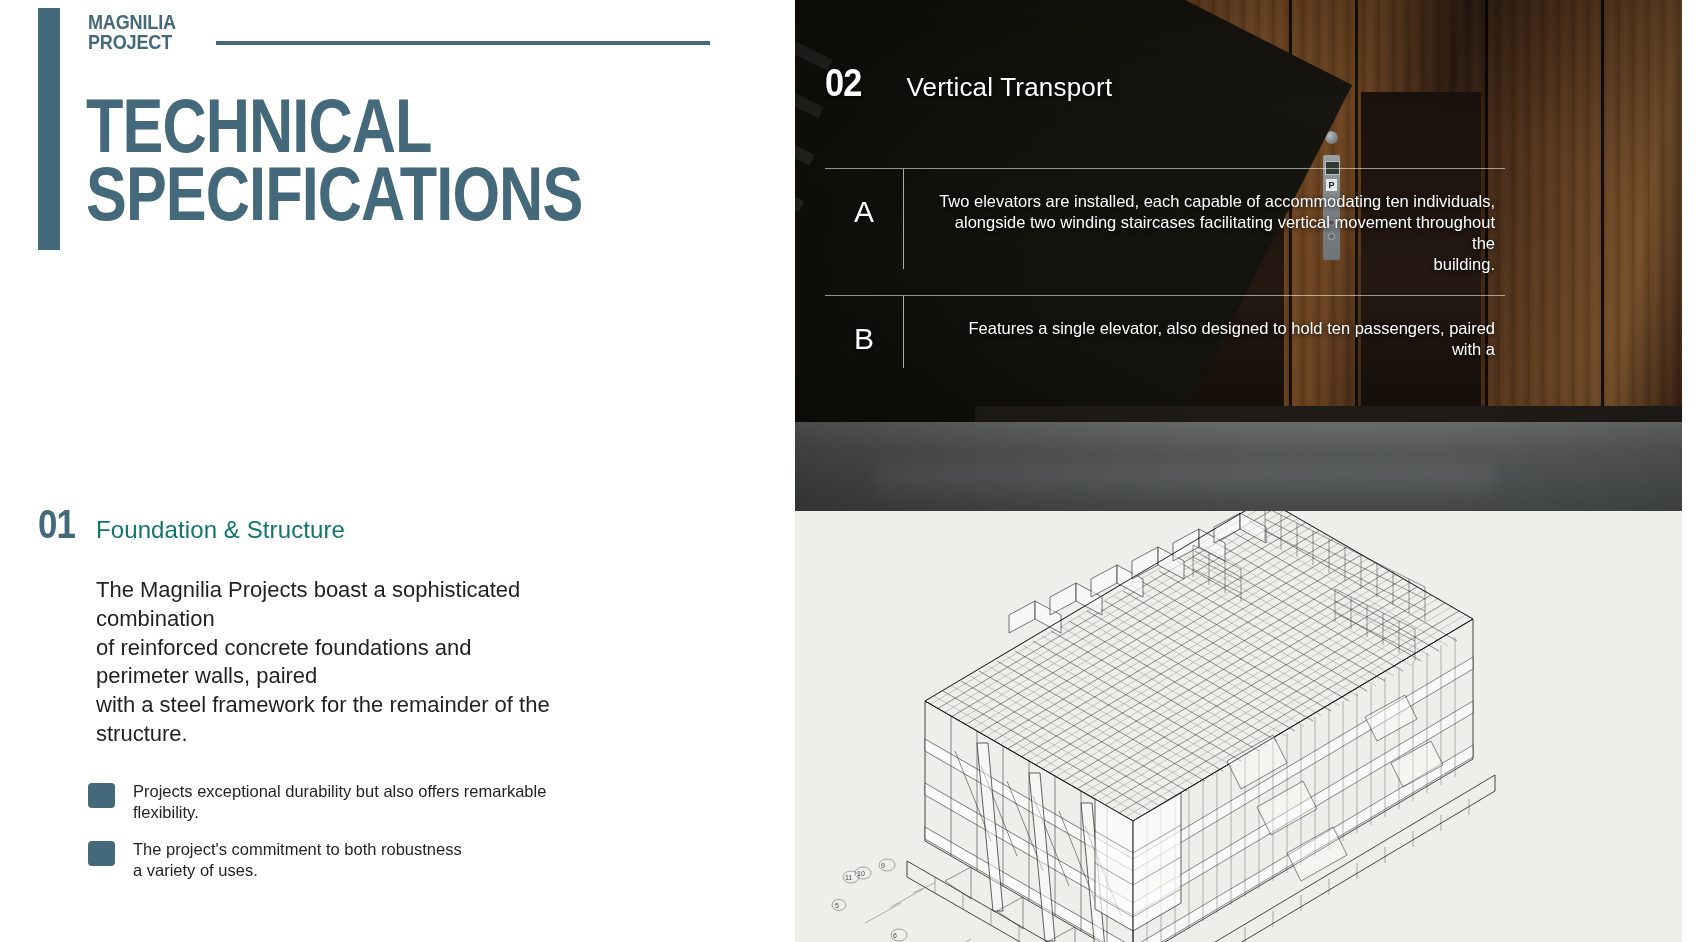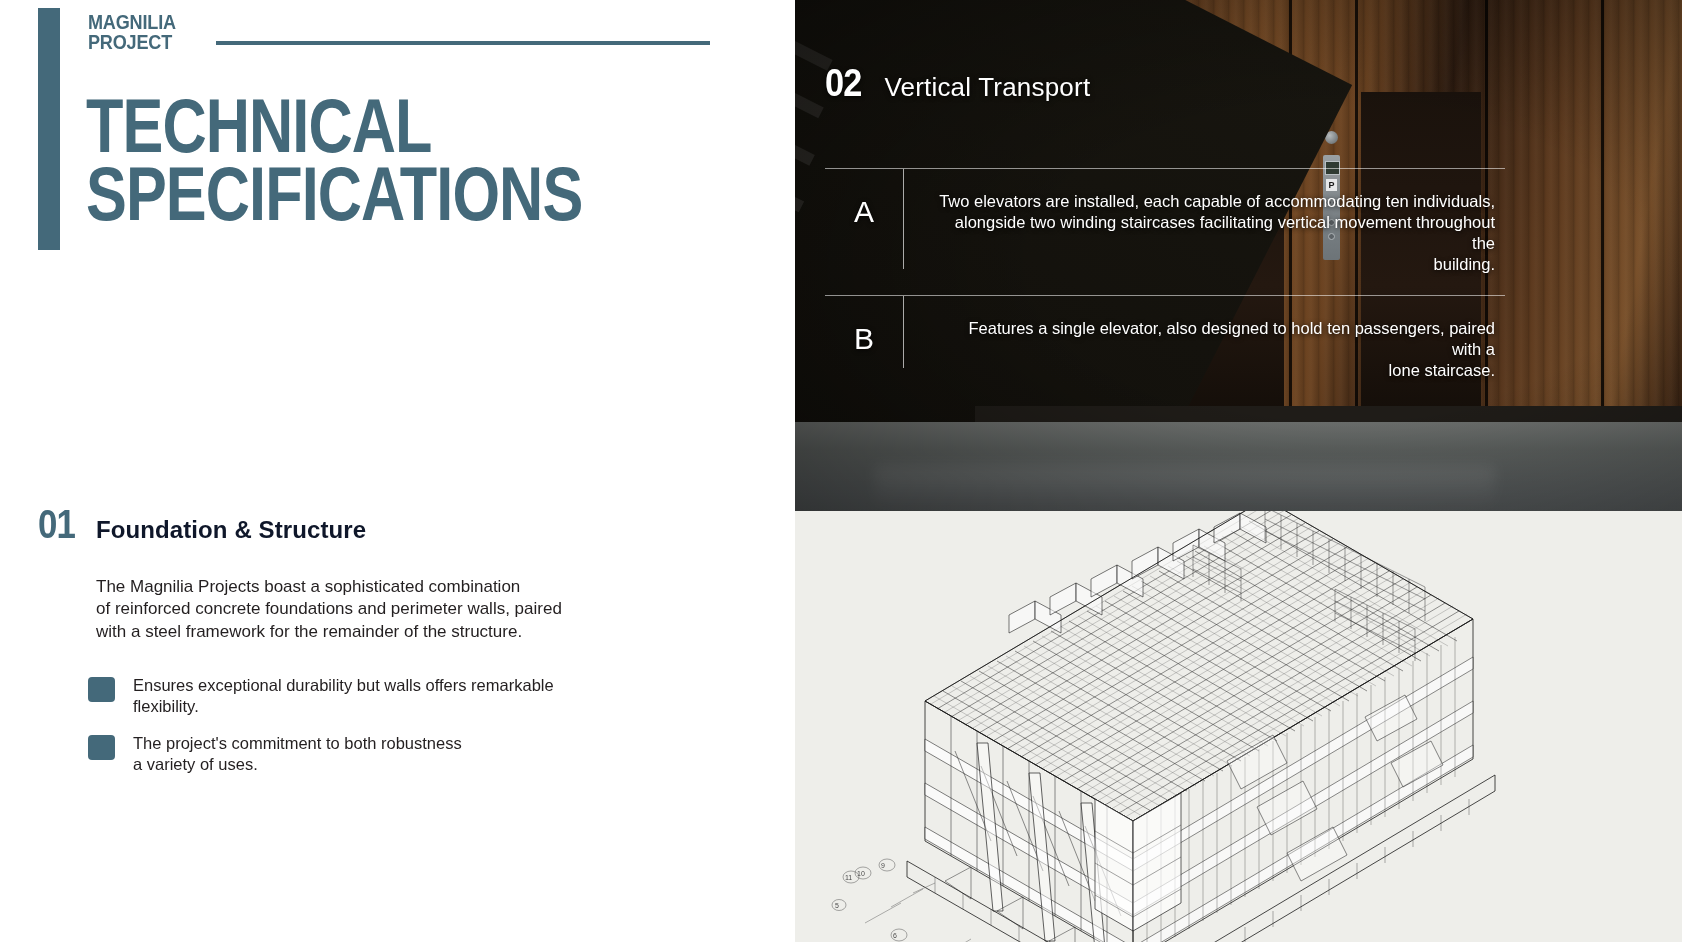--- a/index.html
+++ b/index.html
@@ -84,31 +84,31 @@
     font-family: "Liberation Sans Narrow", "Liberation Sans", sans-serif;
     font-weight: bold;
     font-size: 41px;
     line-height: 1;
     letter-spacing: -1px;
     transform: scaleX(0.85);
     transform-origin: left bottom;
     width: 44px;
   }
   .sec-title {
-    color: #0f172a;
+    color: #0f766e;
     font-size: 24px;
-    font-weight: bold;
+    font-weight: normal;
     letter-spacing: 0.1px;
     margin-left: 14px;
     margin-top: 48px;
   }
   .sec-body {
     margin: 31px 0 0 58px;
     color: #231f20;
-    font-size: 17px;
+    font-size: 22px;
     line-height: 1.31;
     width: 470px;
   }
   .sec-body .ln { display: block; }
 
   .bullets {
     margin: 32px 0 0 50px;
   }
   .bullet {
     display: flex;
@@ -259,21 +259,21 @@
   .photo-num {
     font-family: "Liberation Sans Narrow", "Liberation Sans", sans-serif;
     font-weight: bold;
     font-size: 39px;
     line-height: 1;
     letter-spacing: -1px;
     transform: scaleX(0.88);
     transform-origin: left bottom;
   }
   .photo-head-title {
-    margin-left: 18px;
+    margin-left: 40px;
     font-size: 26px;
     font-weight: normal;
     letter-spacing: 0.2px;
   }
 
   .ab-list {
     position: absolute;
     left: 30px;
     top: 168px;
     width: 680px;
@@ -361,21 +361,21 @@
       <span class="ln">The Magnilia Projects boast a sophisticated combination</span>
       <span class="ln">of reinforced concrete foundations and perimeter walls, paired</span>
       <span class="ln">with a steel framework for the remainder of the structure.</span>
     </div>
 
     <div class="bullets">
 
       <div class="bullet">
         <div class="bullet-marker"></div>
         <div class="bullet-text">
-          <span class="ln">Ensures exceptional durability but walls offers remarkable</span>
+          <span class="ln">Projects exceptional durability but also offers remarkable</span>
           <span class="ln">flexibility.</span>
         </div>
       </div>
 
 
       <div class="bullet">
         <div class="bullet-marker"></div>
         <div class="bullet-text">
           <span class="ln">The project's commitment to both robustness</span>
           <span class="ln">a variety of uses.</span>
@@ -441,21 +441,20 @@
           <span class="ln">alongside two winding staircases facilitating vertical movement throughout the</span>
           <span class="ln">building.</span>
         </div>
       </div>
 
       <div class="ab-row second">
         <div class="ab-divider"></div>
         <div class="ab-letter">B</div>
         <div class="ab-text">
           <span class="ln">Features a single elevator, also designed to hold ten passengers, paired with a</span>
-          <span class="ln">lone staircase.</span>
         </div>
       </div>
 
     </div>
   </div>
 
   <div class="blueprint-panel">
     <svg class="blueprint-svg" width="887" height="431" viewBox="0 0 887 431">
       <defs>
         <g id="bayRoof">

